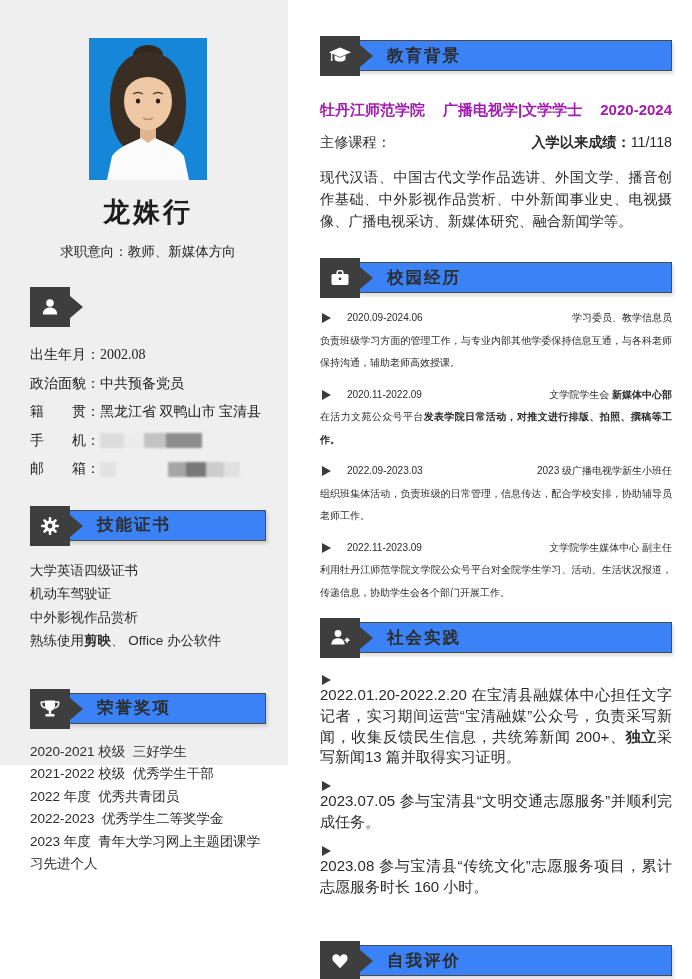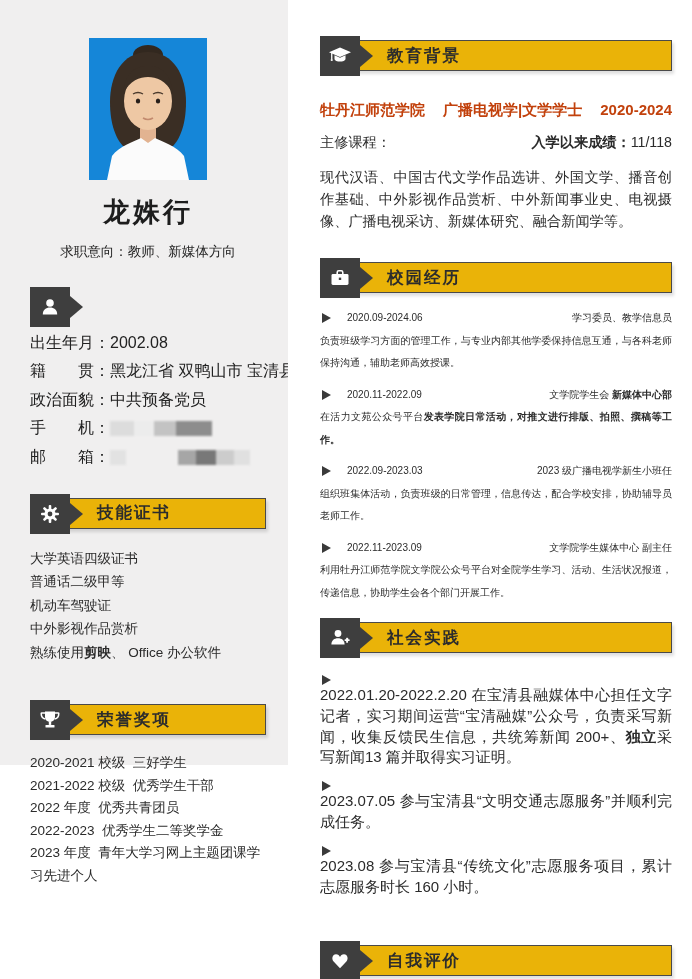--- a/index.html
+++ b/index.html
@@ -13,56 +13,56 @@
     position:absolute; left:0; top:0; width:288px; height:765px;
     background:#f0efef; box-sizing:border-box; padding:38px 22px 0 30px;
   }
   .photo { width:118px; height:142px; margin:0 auto; display:block; }
   .name { font-size:27px; font-weight:bold; text-align:center; margin:14px 0 0 0; letter-spacing:3px; color:#1d1d1d; }
   .objective { font-size:13.5px; text-align:center; margin-top:13px; color:#262626; }
   
   .sec { position:relative; height:40px; }
   .sec .box {
     position:absolute; left:0; right:0; top:4px; height:31px; box-sizing:border-box;
-    background:#eab308; border:1px solid #4a4a4a; box-shadow:2px 3px 3px rgba(0,0,0,0.13);
+    background:#3b82f6; border:1px solid #4a4a4a; box-shadow:2px 3px 3px rgba(0,0,0,0.13);
     display:flex; align-items:center; padding-left:66px;
     font-size:16.5px; font-weight:bold; letter-spacing:2px; color:#2c2c2c;
   }
   .sec .sq {
     position:absolute; left:0; top:0; width:40px; height:40px; background:#3e3e3e;
     display:flex; align-items:center; justify-content:center; z-index:2;
   }
   .sec .arr {
     position:absolute; left:40px; top:9px; z-index:2; width:0; height:0;
     border-left:13px solid #3e3e3e; border-top:11px solid transparent; border-bottom:11px solid transparent;
   }
   .sec svg { width:24px; height:24px; }
   
-  .info-list { margin-top:2px; font-size:16px; }
+  .info-list { margin-top:14px; font-size:14px;font-family:Liberation Serif, serif; }
   .info-row { display:flex; align-items:center; height:28.5px; }
   .info-label { white-space:pre; color:#222; }
   .info-val { white-space:pre; color:#222; }
   .redact { display:inline-flex; height:15px; filter:blur(1.3px); }
   .redact i { display:inline-block; height:100%; }
   .rp1{width:24px;background:#dcdcdc}.rp2{width:20px;background:#ececec}
   .rp3{width:22px;background:#c3c3c3}.rp4{width:36px;background:#8d8d8d}
   .re1{width:16px;background:#e2e2e2;margin-right:52px}
   .re2{width:18px;background:#a6a6a6}.re3{width:20px;background:#787878}
   .re4{width:18px;background:#cccccc}.re5{width:16px;background:#e0e0e0}
   .skill-list { margin-top:13px; font-size:13.5px; }
   .skill-list .row { line-height:23.5px; white-space:pre-wrap; }
   .honor-list { margin-top:12px; font-size:13.5px; }
   .honor-list .row { line-height:22.5px; white-space:pre-wrap; }
   .mt26{margin-top:26px}.mt22{margin-top:22px}.mt36{margin-top:36px}
   
   .main {
     position:absolute; left:288px; top:0; width:404px; height:979px;
     box-sizing:border-box; padding:36px 20px 0 32px; background:#fff;
   }
-  .edu-line { display:flex; justify-content:space-between; font-size:15px; font-weight:bold; margin-top:25px; color:#c2410c; }
+  .edu-line { display:flex; justify-content:space-between; font-size:15px; font-weight:bold; margin-top:25px; color:#a21caf; }
   .edu-meta { display:flex; justify-content:space-between; font-size:14.2px; margin-top:13px; }
   .courses { font-size:14.2px; line-height:22px; margin:14px 0 0 0; text-align:justify; }
   .tri { display:inline-block; width:0; height:0; border-left:9px solid #3a3a3a;
          border-top:5.5px solid transparent; border-bottom:5.5px solid transparent; flex:none; }
   .exp-item { margin-top:9px; font-size:10px; }
   .exp-head { display:flex; align-items:center; line-height:22.5px; }
   .exp-head .tri { margin:0 16px 0 2px; }
   .exp-role { margin-left:auto; text-align:right; }
   .exp-desc { margin:0; line-height:22.5px; text-align:justify; }
   .soc-item { display:flex; margin-top:8px; font-size:15px;flex-direction:column; }
@@ -105,26 +105,26 @@
       </div>
       <span class="arr"></span>
     </div>
 
     <div class="info-list">
       <div class="info-row">
         <span class="info-label">出生年月：</span>
         <span class="info-val">2002.08</span>
       </div>
       <div class="info-row">
+        <span class="info-label">政治面貌：</span>
+        <span class="info-val">中共预备党员</span>
+      </div>
+      <div class="info-row">
         <span class="info-label">籍　　贯：</span>
         <span class="info-val">黑龙江省 双鸭山市 宝清县</span>
-      </div>
-      <div class="info-row">
-        <span class="info-label">政治面貌：</span>
-        <span class="info-val">中共预备党员</span>
       </div>
       <div class="info-row">
         <span class="info-label">手　　机：</span>
         <span class="redact">
             <i class="rp1"></i>
             <i class="rp2"></i>
             <i class="rp3"></i>
             <i class="rp4"></i>
           </span>
       </div>
@@ -156,21 +156,20 @@
           </g>
           <circle cx="12" cy="12" r="2.4" fill="#3e3e3e"></circle>
         </svg>
       </div>
       <span class="arr"></span>
       <div class="box">技能证书</div>
     </div>
 
     <div class="skill-list">
       <div class="row"><span>大学英语四级证书</span><b></b><span></span></div>
-      <div class="row"><span>普通话二级甲等</span><b></b><span></span></div>
       <div class="row"><span>机动车驾驶证</span><b></b><span></span></div>
       <div class="row"><span>中外影视作品赏析</span><b></b><span></span></div>
       <div class="row"><span>熟练使用</span><b>剪映</b><span>、 Office 办公软件</span></div>
     </div>
 
     <div class="sec mt36">
       <div class="sq">
         <svg viewBox="0 0 24 24">
           <path d="M7 3.5 h10 v5.5 a5 5 0 0 1 -10 0 Z" fill="#fff"></path>
           <path d="M7 5 H3.8 a0.6 0.6 0 0 0 -0.6 0.6 C3.2 9 5 10.6 7.4 11 M17 5 h3.2 a0.6 0.6 0 0 1 0.6 0.6 C20.8 9 19 10.6 16.6 11" stroke="#fff" stroke-width="1.5" fill="none"></path>

